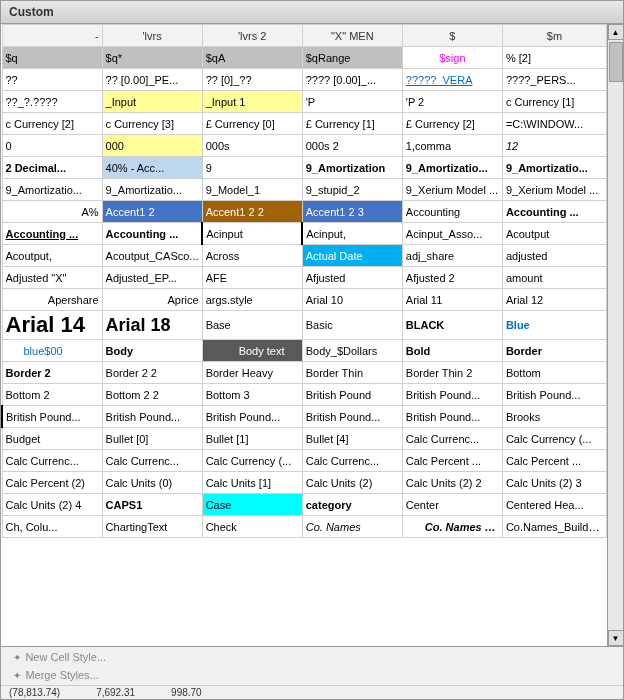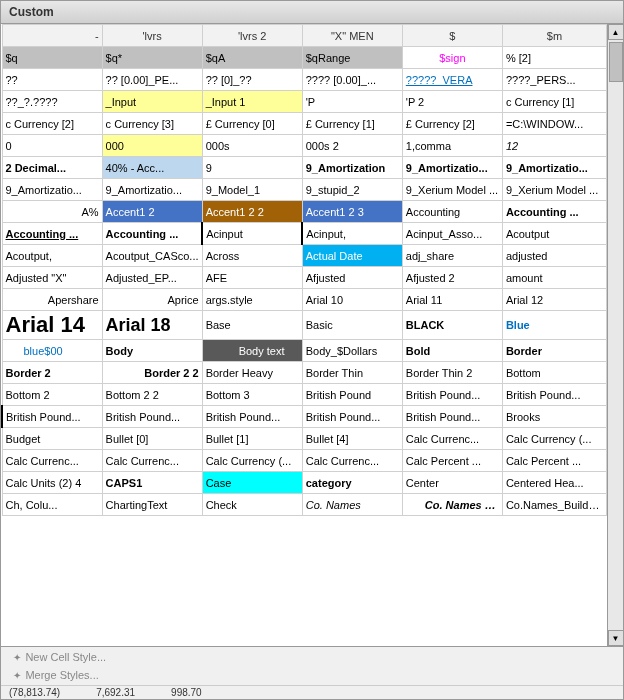--- a/index.html
+++ b/index.html
@@ -187,21 +187,21 @@
               <tr>
                 <td style="color: rgb(0, 112, 192); padding-left: 21px;">blue$00</td>
                 <td style="font-weight: bold;">Body</td>
                 <td style="background: rgb(89, 89, 89); color: rgb(255, 255, 255); padding-left: 36px;">Body text</td>
                 <td>Body_$Dollars</td>
                 <td style="font-weight: bold;">Bold</td>
                 <td style="font-weight: bold;">Border</td>
               </tr>
               <tr>
                 <td style="font-weight: bold;">Border 2</td>
-                <td style="font-weight: bold; text-align: right;">Border 2 2</td>
+                <td style="font-weight: normal;">Border 2 2</td>
                 <td>Border Heavy</td>
                 <td>Border Thin</td>
                 <td>Border Thin 2</td>
                 <td>Bottom</td>
               </tr>
               <tr>
                 <td>Bottom 2</td>
                 <td>Bottom 2 2</td>
                 <td>Bottom 3</td>
                 <td>British Pound</td>
@@ -224,20 +224,28 @@
                 <td>Calc Currenc...</td>
                 <td>Calc Currency (...</td>
               </tr>
               <tr>
                 <td>Calc Currenc...</td>
                 <td>Calc Currenc...</td>
                 <td>Calc Currency (...</td>
                 <td>Calc Currenc...</td>
                 <td>Calc Percent ...</td>
                 <td>Calc Percent ...</td>
+              </tr>
+              <tr>
+                <td>Calc Percent (2)</td>
+                <td>Calc Units (0)</td>
+                <td>Calc Units [1]</td>
+                <td>Calc Units (2)</td>
+                <td>Calc Units (2) 2</td>
+                <td>Calc Units (2) 3</td>
               </tr>
               <tr>
                 <td>Calc Units (2) 4</td>
                 <td style="font-weight: bold;">CAPS1</td>
                 <td style="background: rgb(0, 255, 255);">Case</td>
                 <td style="font-weight: bold;">category</td>
                 <td>Center</td>
                 <td>Centered Hea...</td>
               </tr>
               <tr>

